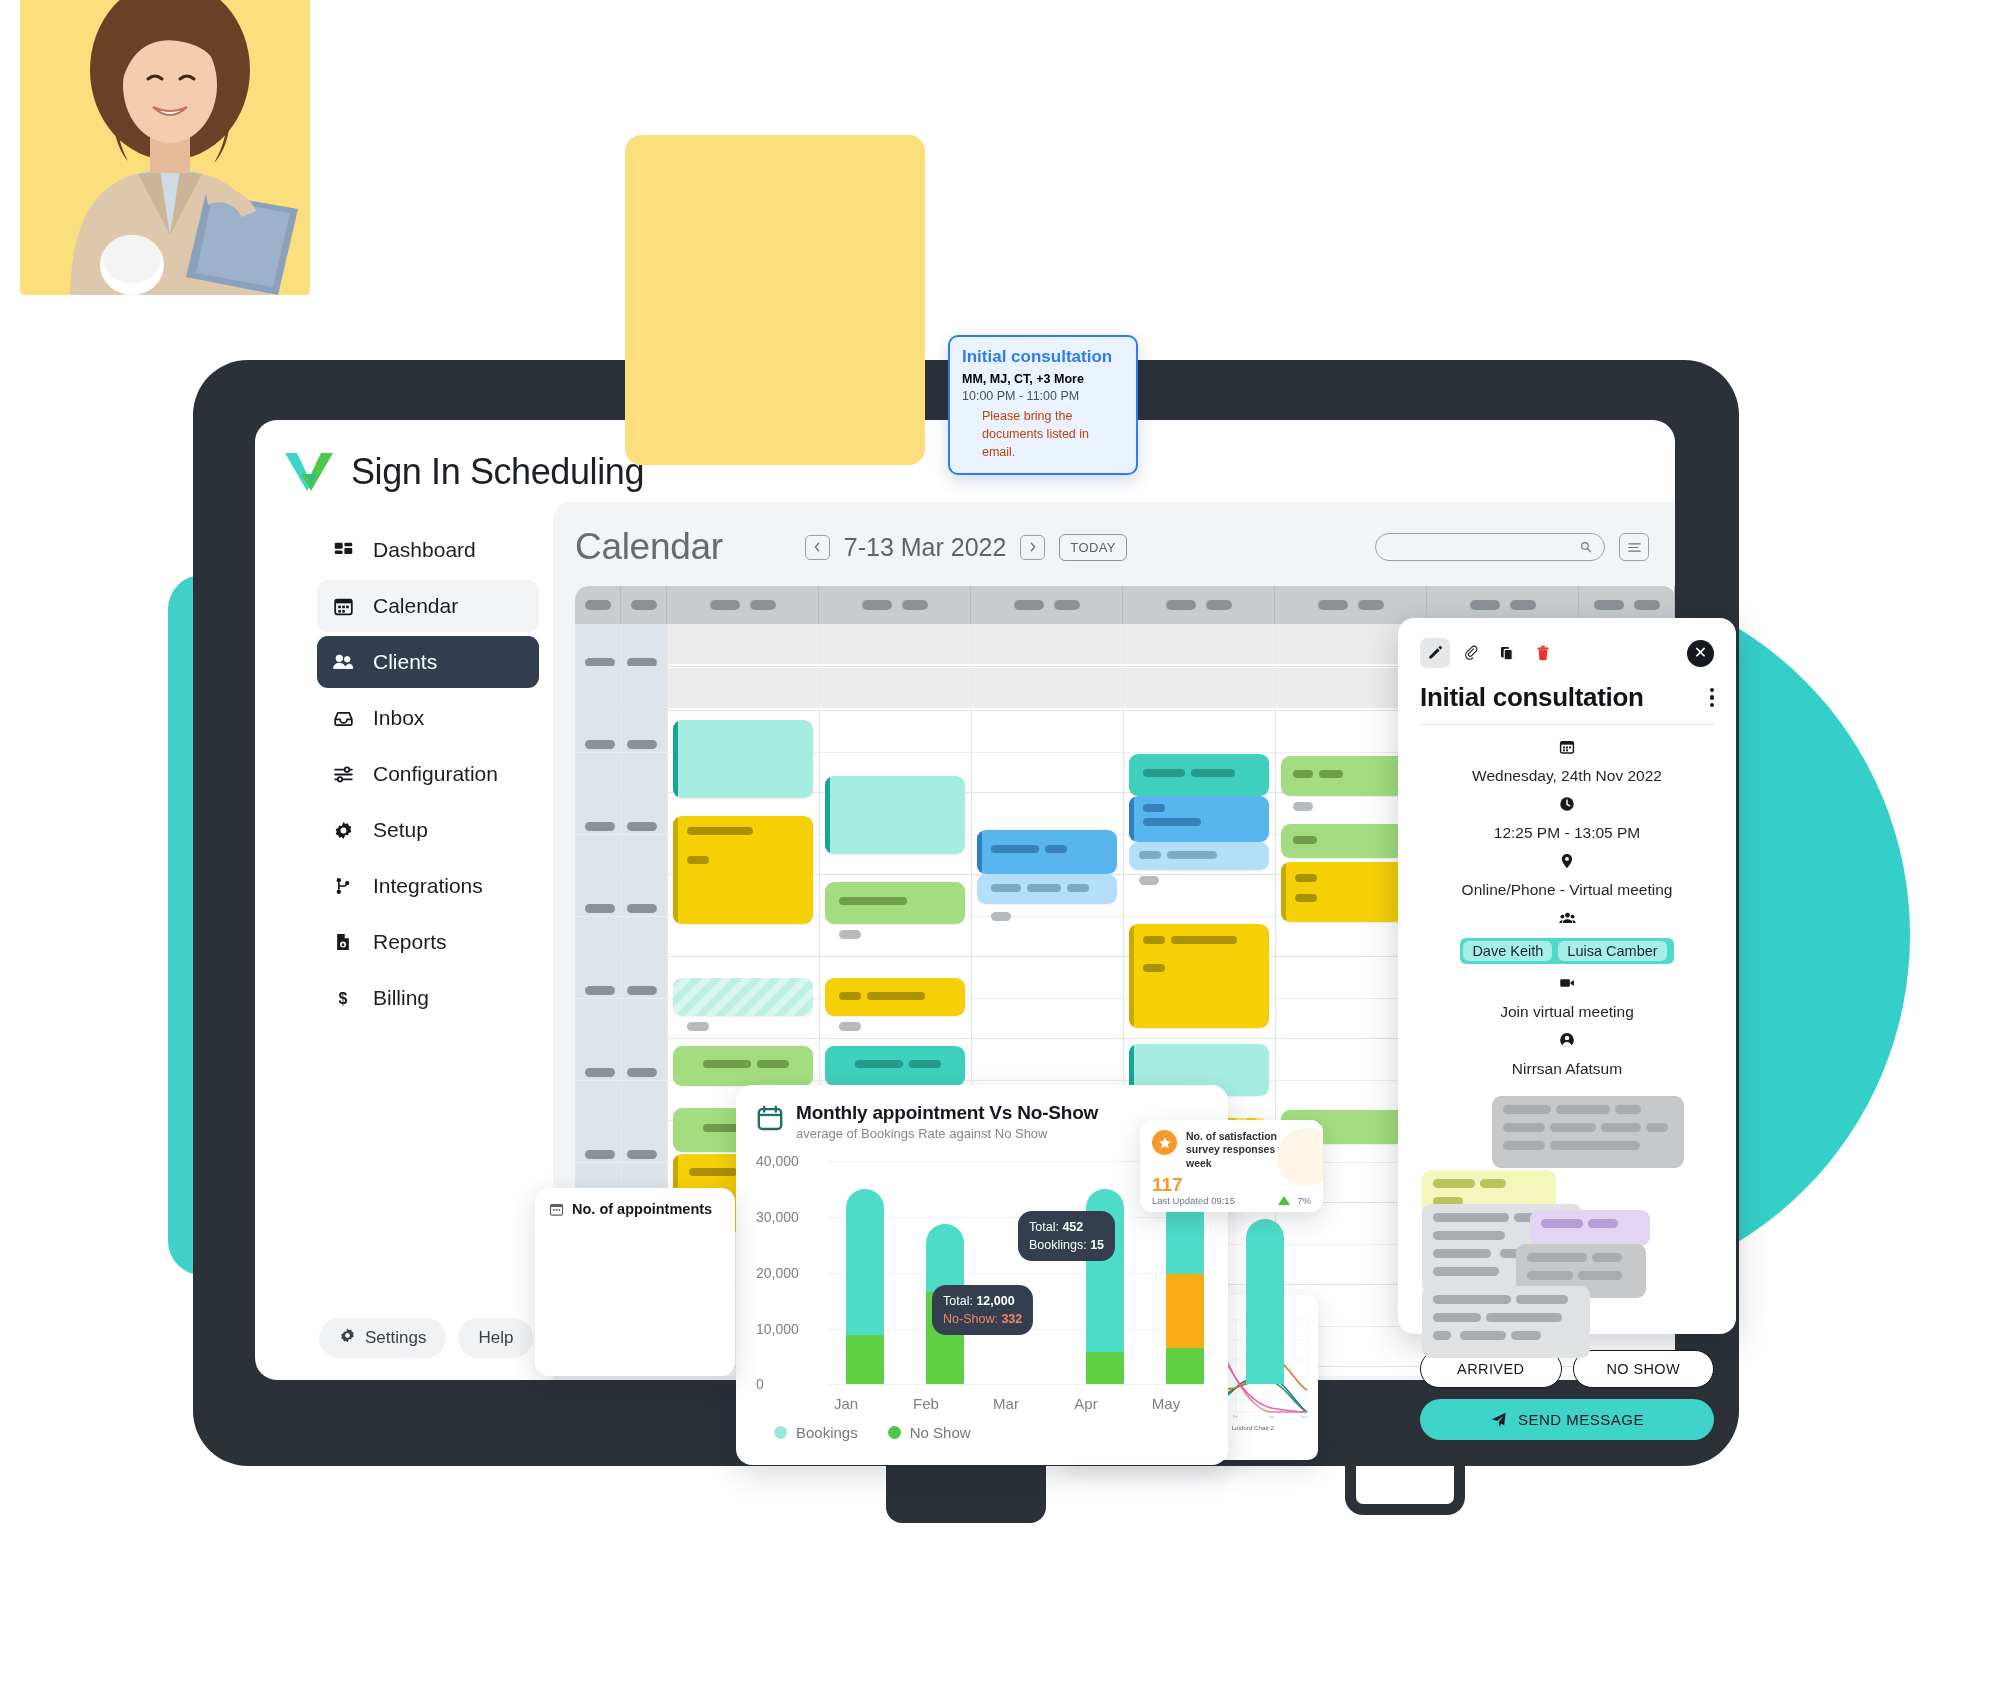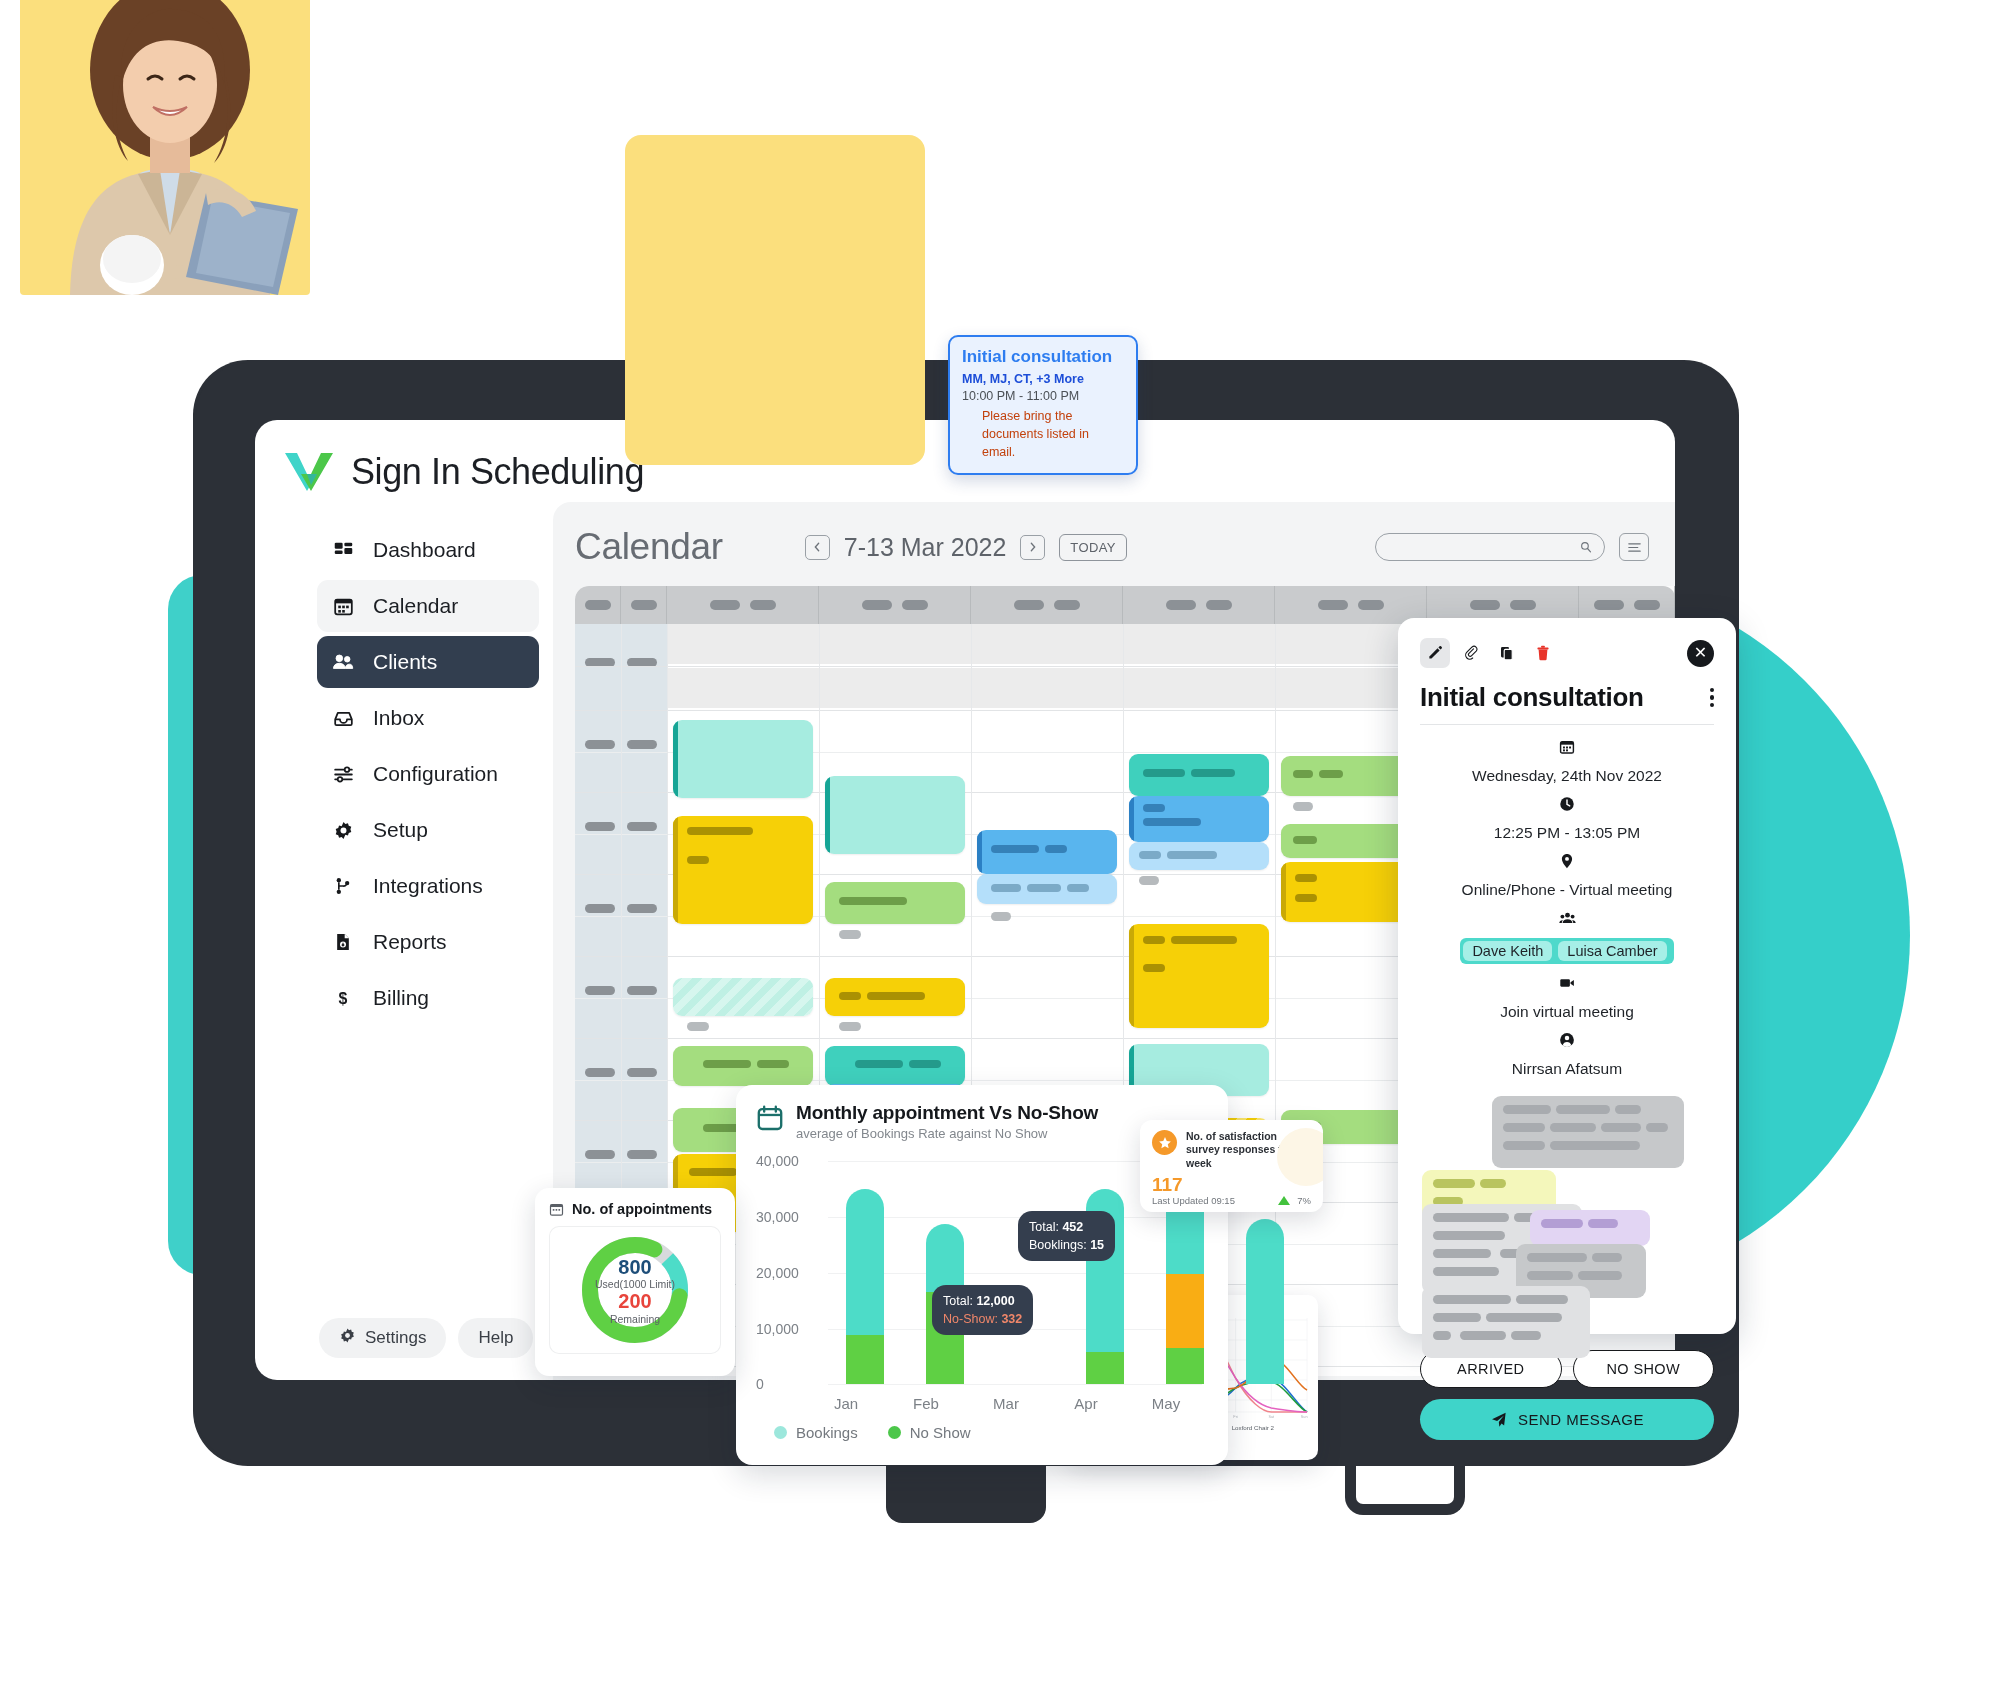--- a/index.html
+++ b/index.html
@@ -168,21 +168,21 @@
   .person {
     position: absolute; left: 10px; top: -35px; width: 320px; height: 365px; z-index: 9;
   }
   .tooltip-card {
     position: absolute; left: 948px; top: 335px; width: 190px;
     background: #eaf2fe; border: 2px solid #2e7df0; border-radius: 10px;
     padding: 10px 12px 12px 12px; z-index: 11;
     box-shadow: 0 6px 16px rgba(30,60,120,.20);
   }
   .tooltip-card h4 { font-size: 17px; color: #2e7df0; margin-bottom: 5px; }
-  .tooltip-card .l1 { font-size: 12.5px; color:#1d4ed8; font-weight:bold; margin-bottom: 3px;}
+  .tooltip-card .l1 { font-size: 12.5px; color:#000000; font-weight:bold; margin-bottom: 3px;}
   .tooltip-card .l2 { font-size: 12.5px; color:#4b5056; margin-bottom: 4px;}
   .tooltip-card .l3 { font-size: 12.5px; color:#c2410c; line-height: 1.45; margin-left: 20px; }
 
   
   .detail {
     position: absolute; left: 1398px; top: 618px; width: 338px; height: 716px;
     background: #ffffff; border-radius: 16px; z-index: 14;
     box-shadow: 0 10px 34px rgba(20,30,50,.22);
     padding: 20px 22px;
   }
@@ -917,33 +917,20 @@
       <svg viewBox="0 0 20 20" width="15" height="15">
           <rect x="2" y="3.5" width="16" height="14" rx="2" fill="none" stroke="#5a5f66" stroke-width="1.6"></rect>
           <rect x="2" y="3.5" width="16" height="3.2" fill="#5a5f66"></rect>
           <g fill="#5a5f66">
             <rect x="5" y="9.4" width="2.2" height="2.2"></rect>
             <rect x="8.8" y="9.4" width="2.2" height="2.2"></rect>
             <rect x="12.6" y="9.4" width="2.2" height="2.2"></rect>
           </g>
         </svg>
       <span>No. of appointments</span>
-    </div>
-    <div class="donut-inner">
-      <svg viewBox="0 0 120 120" width="120" height="120" style="position:absolute;left:50%;top:50%;transform:translate(-50%,-50%)">
-        <circle cx="60" cy="60" r="45" fill="none" stroke="#d8dadc" stroke-width="16"></circle>
-        <circle cx="60" cy="60" r="45" fill="none" stroke="#4ddcc8" stroke-width="16" stroke-dasharray="40 243" stroke-dashoffset="-36" transform="rotate(-90 60 60)"></circle>
-        <circle cx="60" cy="60" r="45" fill="none" stroke="#5fd044" stroke-width="16" stroke-dasharray="226 57" stroke-dashoffset="-77" transform="rotate(-90 60 60)" stroke-linecap="round"></circle>
-      </svg>
-      <div class="donut-center">
-        <div class="dc-num">800</div>
-        <div class="dc-lbl">Used(1000 Limit)</div>
-        <div class="dc-num2">200</div>
-        <div class="dc-lbl">Remaining</div>
-      </div>
     </div>
   </div>
 
   <div class="bar-card">
     <div class="bc-head">
       <svg viewBox="0 0 24 24" width="28" height="28" style="flex:none;margin-top:2px">
         <rect x="2.4" y="4.4" width="19.2" height="17" rx="3" fill="none" stroke="#1b6f6a" stroke-width="2"></rect>
         <line x1="7" y1="2.3" x2="7" y2="6.4" stroke="#1b6f6a" stroke-width="2" stroke-linecap="round"></line>
         <line x1="17" y1="2.3" x2="17" y2="6.4" stroke="#1b6f6a" stroke-width="2" stroke-linecap="round"></line>
         <line x1="2.4" y1="9.4" x2="21.6" y2="9.4" stroke="#1b6f6a" stroke-width="2"></line>

